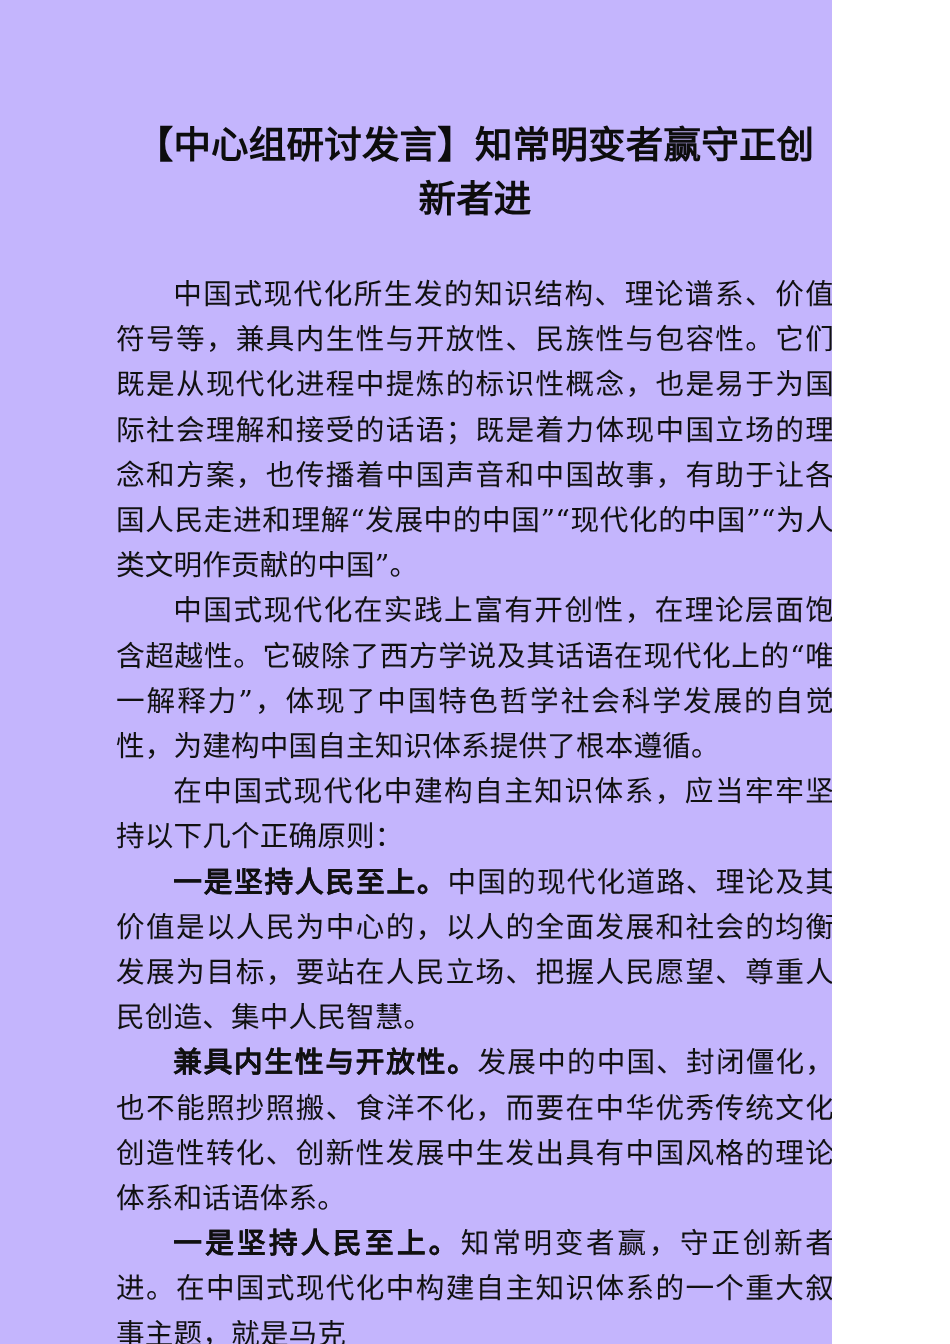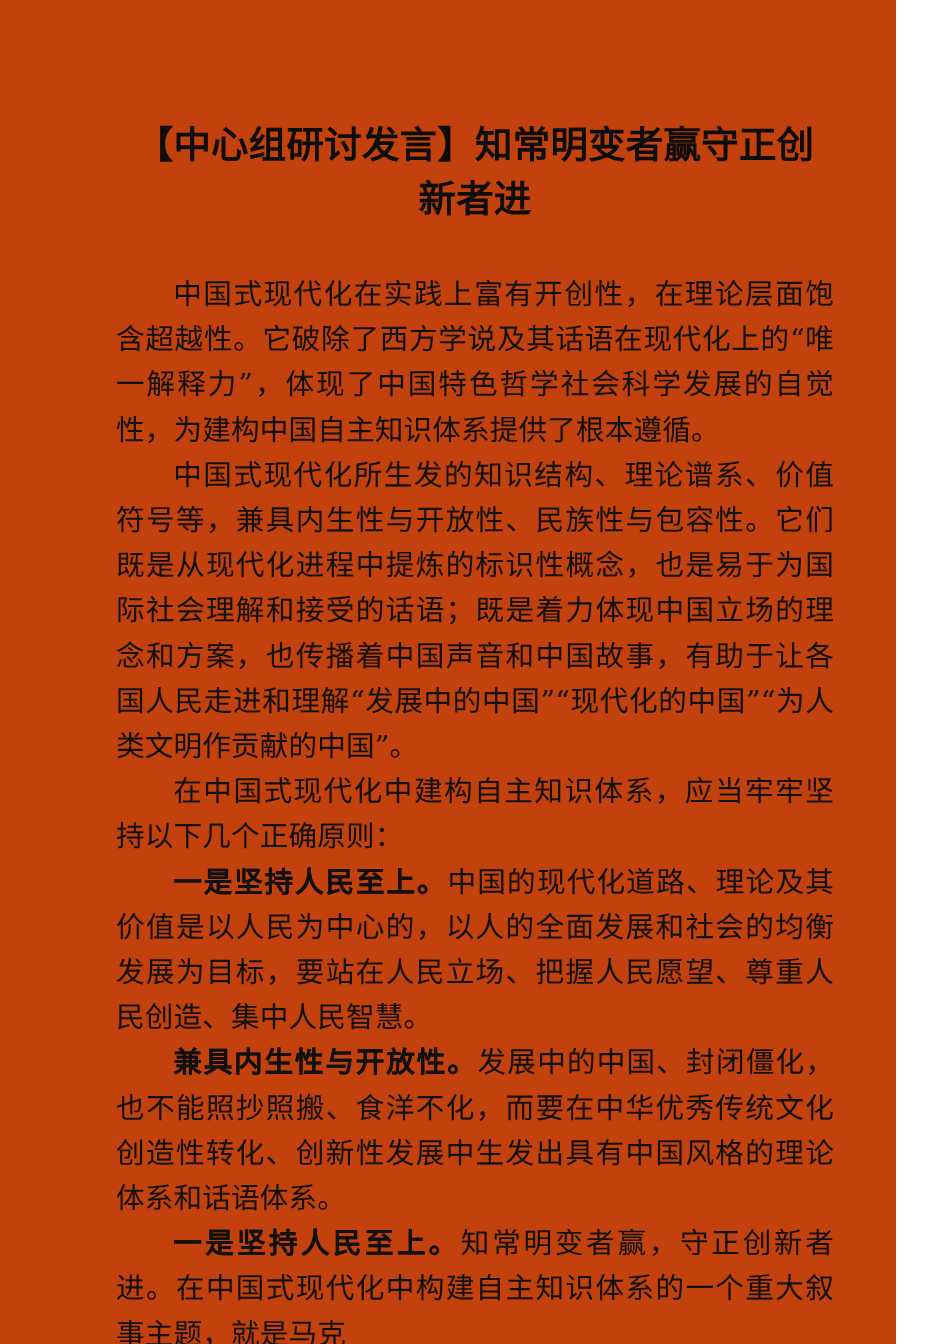--- a/index.html
+++ b/index.html
@@ -10,23 +10,23 @@
   }
 
   body {
     font-family: "DejaVu Serif", "Liberation Serif", serif;
     color: #000000;
     -webkit-font-smoothing: antialiased;
   }
 
   .page {
     position: relative;
-    width: 896px;
+    width: 832px;
     height: 1344px;
-    background: #c2410c;
+    background: #c4b5fd;
     overflow: hidden;
     box-sizing: border-box;
   }
 
   .doc-body {
     position: absolute;
     left: 116px;
     top: 118px;
     width: 718px;
   }
@@ -85,25 +85,25 @@
 
 <div class="page">
 
   <div class="doc-body">
 
     <h1 class="doc-title">【中心组研讨发言】知常明变者赢守正创新者进</h1>
 
     <div class="title-spacer"></div>
 
     <p class="para">
-      <span class="lead"></span><span>中国式现代化在实践上富有开创性，在理论层面饱含超越性。它破除了西方学说及其话语在现代化上的“唯一解释力”，体现了中国特色哲学社会科学发展的自觉性，为建构中国自主知识体系提供了根本遵循。</span>
+      <span class="lead"></span><span>中国式现代化所生发的知识结构、理论谱系、价值符号等，兼具内生性与开放性、民族性与包容性。它们既是从现代化进程中提炼的标识性概念，也是易于为国际社会理解和接受的话语；既是着力体现中国立场的理念和方案，也传播着中国声音和中国故事，有助于让各国人民走进和理解“发展中的中国”“现代化的中国”“为人类文明作贡献的中国”。</span>
     </p>
 
     <p class="para">
-      <span class="lead"></span><span>中国式现代化所生发的知识结构、理论谱系、价值符号等，兼具内生性与开放性、民族性与包容性。它们既是从现代化进程中提炼的标识性概念，也是易于为国际社会理解和接受的话语；既是着力体现中国立场的理念和方案，也传播着中国声音和中国故事，有助于让各国人民走进和理解“发展中的中国”“现代化的中国”“为人类文明作贡献的中国”。</span>
+      <span class="lead"></span><span>中国式现代化在实践上富有开创性，在理论层面饱含超越性。它破除了西方学说及其话语在现代化上的“唯一解释力”，体现了中国特色哲学社会科学发展的自觉性，为建构中国自主知识体系提供了根本遵循。</span>
     </p>
 
     <p class="para">
       <span class="lead"></span><span>在中国式现代化中建构自主知识体系，应当牢牢坚持以下几个正确原则：</span>
     </p>
 
     <p class="para">
       <span class="lead">一是坚持人民至上。</span><span>中国的现代化道路、理论及其价值是以人民为中心的，以人的全面发展和社会的均衡发展为目标，要站在人民立场、把握人民愿望、尊重人民创造、集中人民智慧。</span>
     </p>
 

